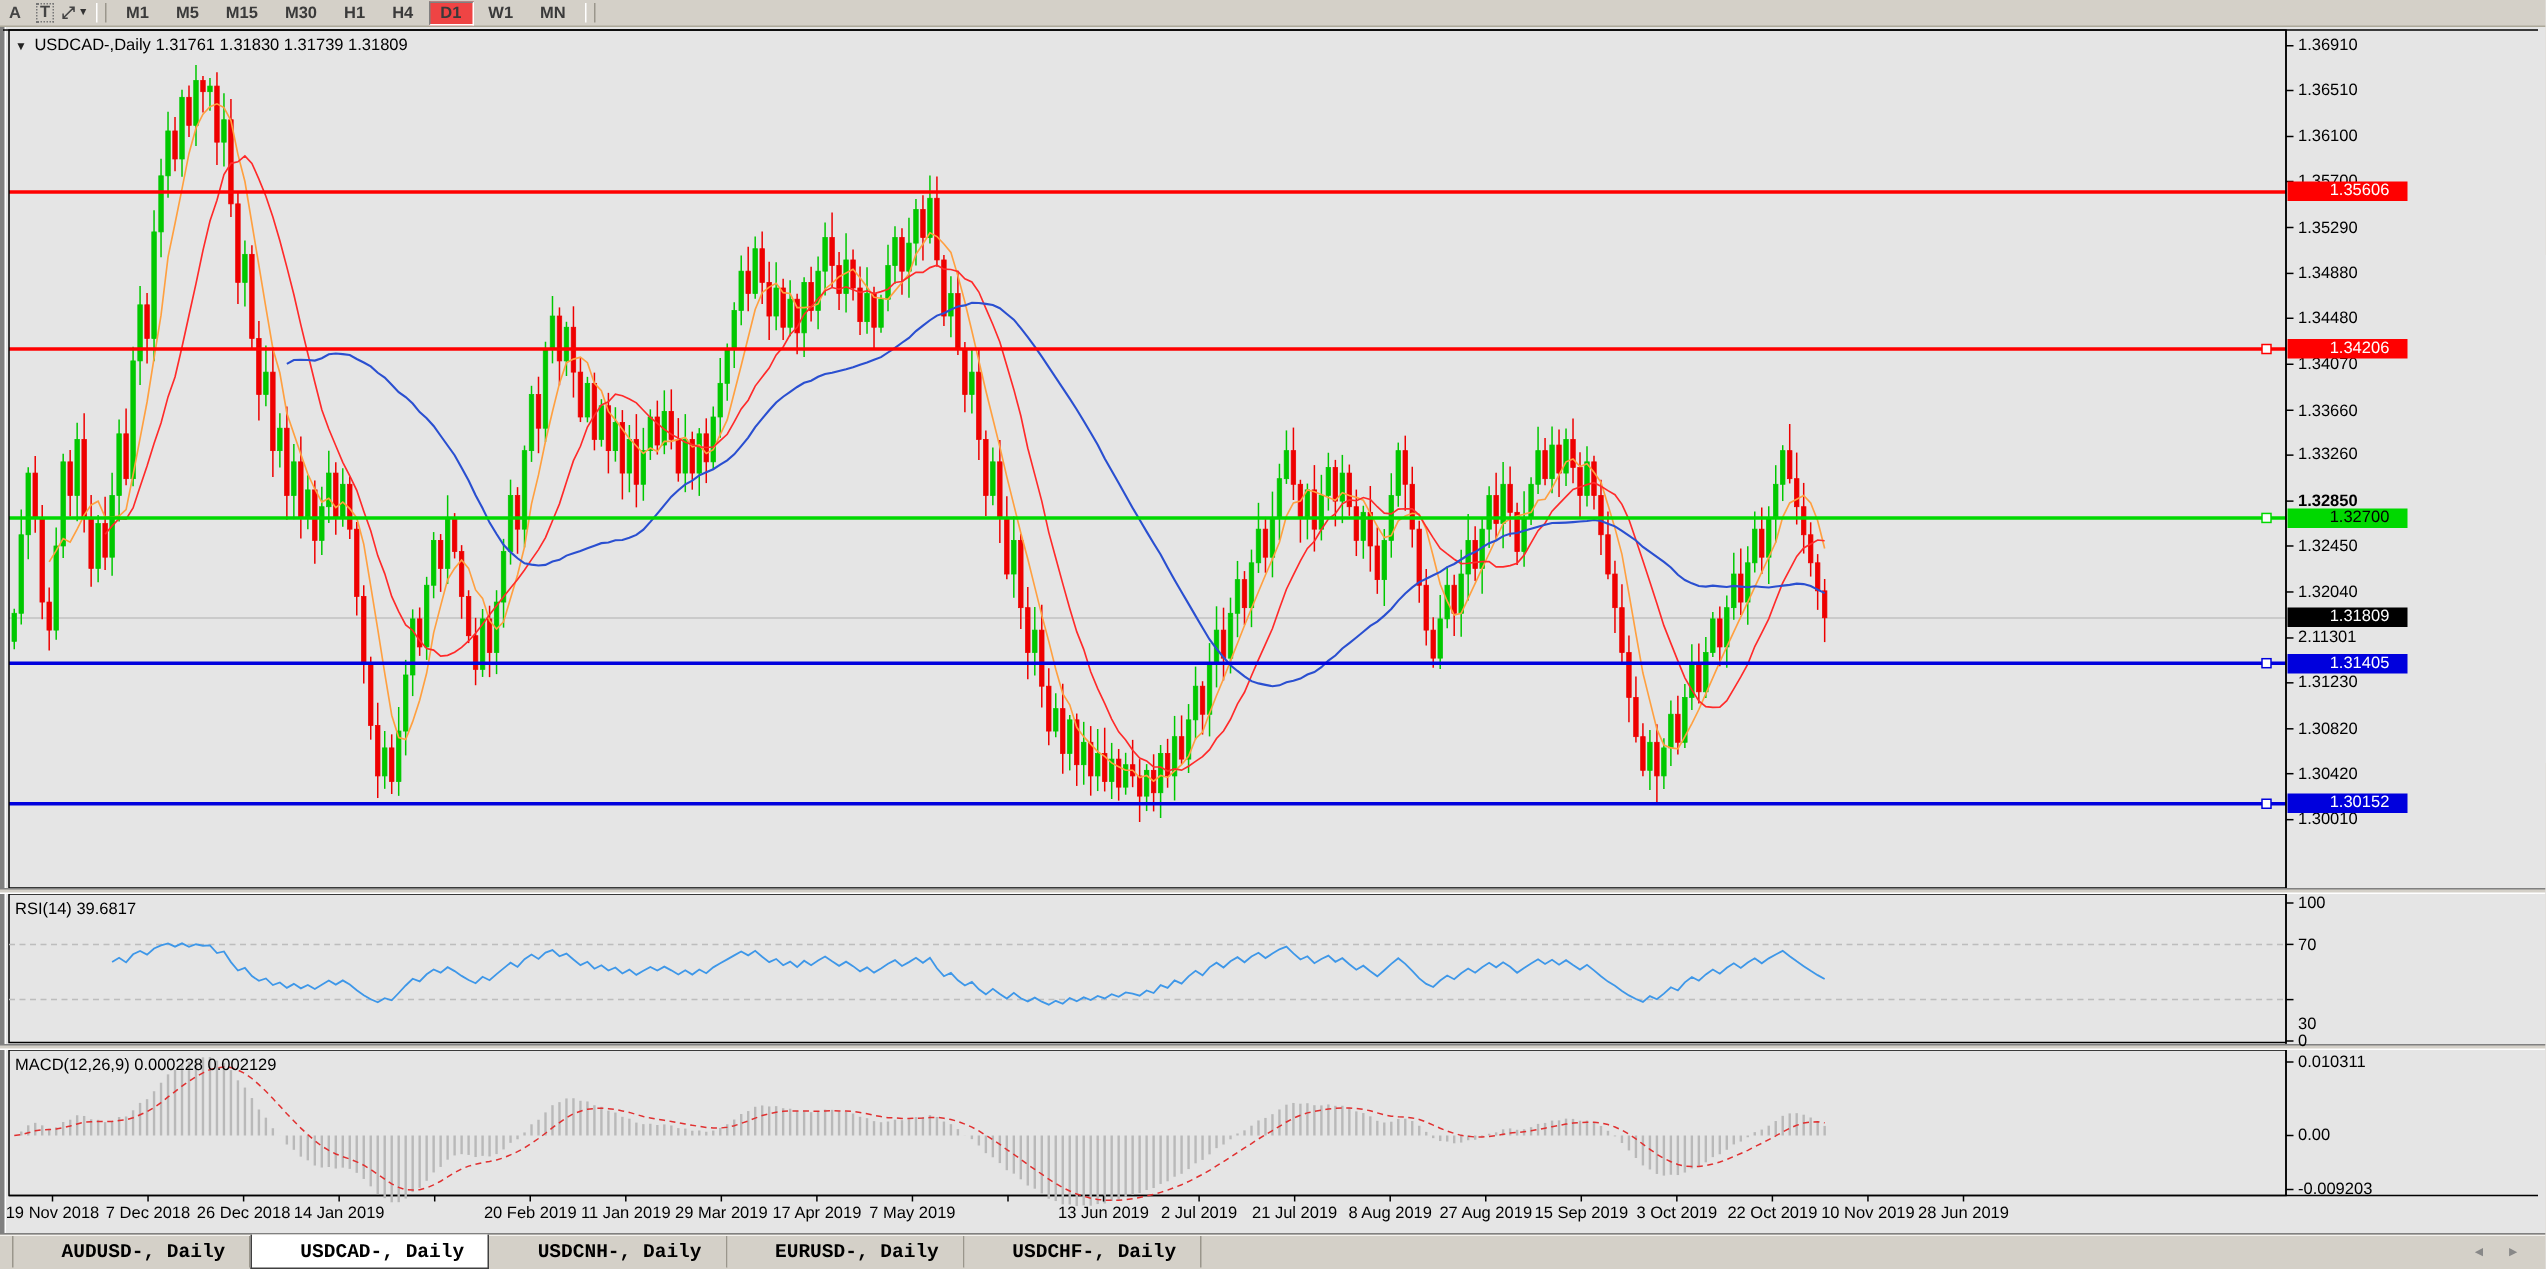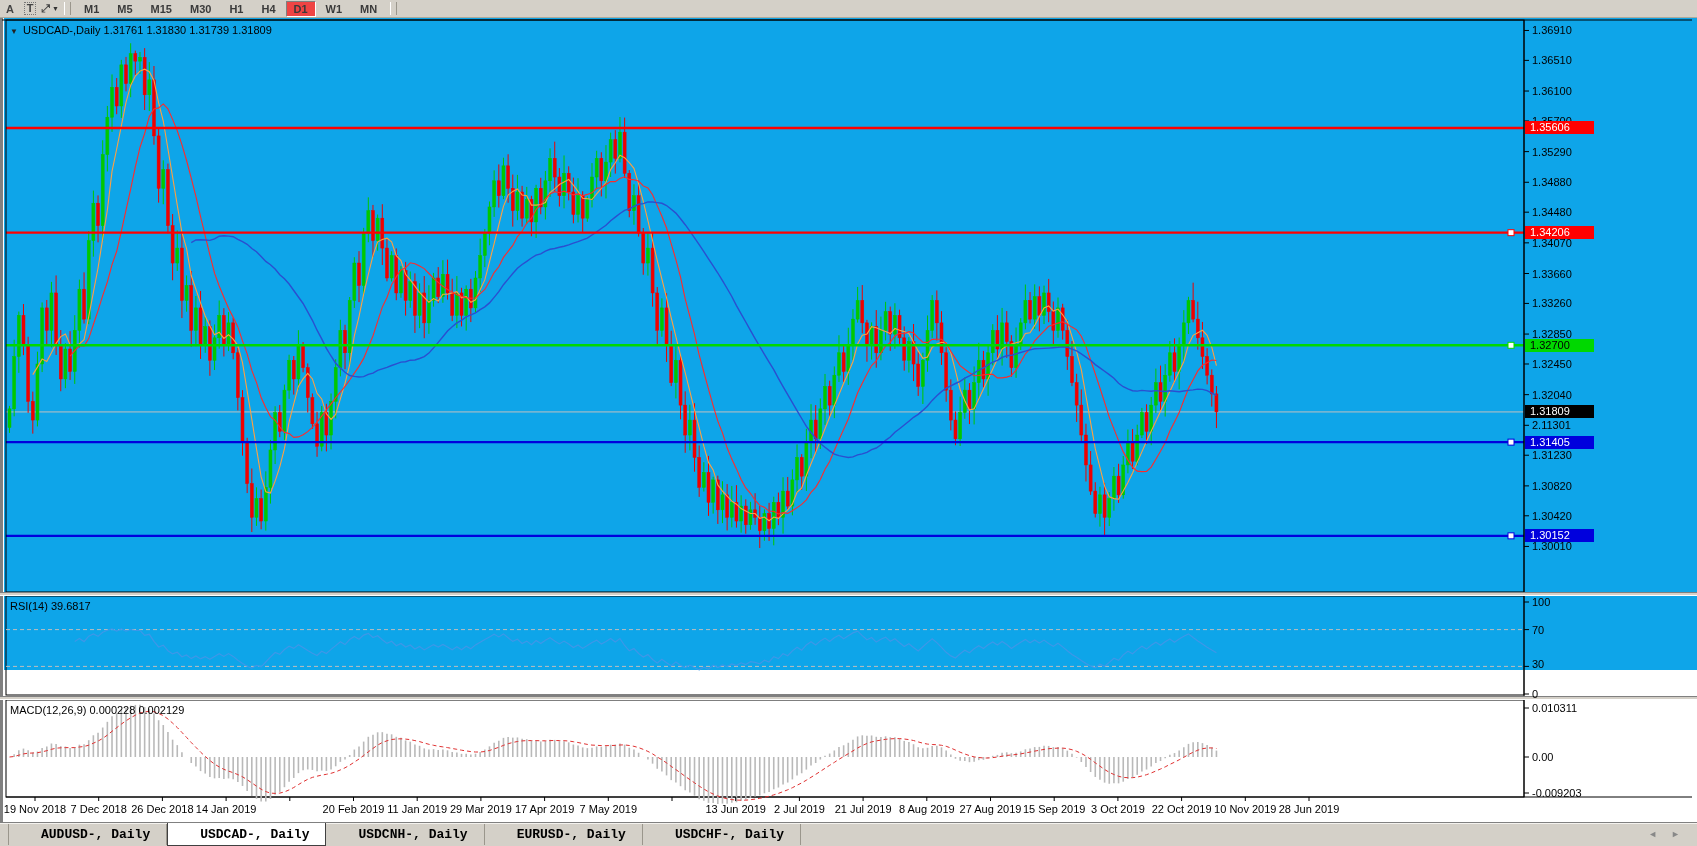--- a/index.html
+++ b/index.html
@@ -7,28 +7,28 @@
   
   #toolbar{position:absolute;left:0;top:0;width:1697px;height:17px;background:#d4d0c8;border-bottom:1px solid #aca899;display:flex;align-items:center;font-size:11px;color:#333;}
   .tool-btn{height:15px;min-width:18px;display:flex;align-items:center;justify-content:center;color:#444;margin:0 1px;cursor:default;}
   .tool-btn .tglyph{font-weight:bold;font-size:11px;}
   .tbox{border:1px dotted #777;padding:0 2px;line-height:11px;}
   .caret{font-size:7px;margin-left:2px;color:#333;}
   .sep{width:5px;height:13px;border-left:1px solid #fff;border-right:1px solid #9a968c;margin:0 4px;}
   .tf-btn{padding:1px 7px;margin:0 1px;font-size:11px;font-weight:bold;color:#3a3a3a;border:1px solid transparent;cursor:default;}
   .tf-btn.active{background:#ef4444;border-color:#808080 #ffffff #ffffff #808080;}
   
-  #chart-region{position:absolute;left:0;top:18px;width:1697px;height:652px;background:#0ea5e9;}
+  #chart-region{position:absolute;left:0;top:18px;width:1697px;height:804px;background:#e5e5e5;}
   #leftframe{position:absolute;left:0;top:0;width:3px;height:804px;background:#808080;border-right:1px solid #fff;}
   svg#plot{position:absolute;left:0;top:0;z-index:1;}
   .overlay-lbl{position:absolute;z-index:3;font-size:11px;color:#000;white-space:nowrap;}
   #chart-title{position:absolute;left:10px;top:6px;z-index:3;font-size:11px;color:#000;white-space:nowrap;}
   .collapse-arrow{font-size:8px;margin-right:5px;color:#222;}
   .axis-lbl{position:absolute;left:1532px;z-index:3;font-size:11px;color:#000;white-space:nowrap;}
-  .price-tag{position:absolute;left:1525px;z-index:4;width:64px;height:13px;line-height:13px;font-size:11px;text-align:left;padding-left:5px;}
+  .price-tag{position:absolute;left:1525px;z-index:4;width:64px;height:13px;line-height:13px;font-size:11px;text-align:center;padding-left:16px;}
   .date-lbl{position:absolute;z-index:3;width:80px;margin-left:-40px;text-align:center;font-size:11px;color:#000;white-space:nowrap;}
   .splitter{position:absolute;left:0;width:1697px;background:#d4d0c8;border-top:1px solid #808080;border-bottom:1px solid #ffffff;z-index:2;}
   
   #tabbar{position:absolute;left:0;top:822px;width:1697px;height:24px;background:#d4d0c8;border-top:1px solid #808080;box-shadow:inset 0 1px 0 #f4f2ee;display:flex;align-items:flex-start;z-index:5;}
   .tab{font-family:"Liberation Mono",monospace;font-size:13px;font-weight:bold;color:#000;padding:3px 16px 3px 32px;margin-top:1px;background:#d4d0c8;border-right:1px solid #9a968c;cursor:default;}
   .tab.first{margin-left:8px;border-left:1px solid #9a968c;}
   .tab.active{background:#ffffff;border:1px solid #404040;border-top:none;margin-top:0;padding-top:4px;}
   #tab-scroll{margin-left:auto;margin-right:10px;display:flex;align-items:center;height:22px;}
   .tsbtn{font-size:9px;color:#888;padding:0 7px;cursor:default;}
 </style>
@@ -940,37 +940,37 @@
         <div class="axis-lbl" style="top: 6.4692px;">1.36910</div>
         <div class="axis-lbl" style="top: 36.3812px;">1.36510</div>
         <div class="axis-lbl" style="top: 67.041px;">1.36100</div>
         <div class="axis-lbl" style="top: 96.953px;">1.35700</div>
         <div class="axis-lbl" style="top: 127.613px;">1.35290</div>
         <div class="axis-lbl" style="top: 158.273px;">1.34880</div>
         <div class="axis-lbl" style="top: 188.185px;">1.34480</div>
         <div class="axis-lbl" style="top: 218.844px;">1.34070</div>
         <div class="axis-lbl" style="top: 249.504px;">1.33660</div>
         <div class="axis-lbl" style="top: 279.416px;">1.33260</div>
-        <div class="axis-lbl" style="top: 310.076px;">1.32850</div>
+        <div class="axis-lbl" style="top: 310.076px; font-weight: bold;">1.32850</div>
         <div class="axis-lbl" style="top: 339.988px;">1.32450</div>
         <div class="axis-lbl" style="top: 370.648px;">1.32040</div>
         <div class="axis-lbl" style="top: 401.308px;">2.11301</div>
         <div class="axis-lbl" style="top: 431.22px;">1.31230</div>
         <div class="axis-lbl" style="top: 461.879px;">1.30820</div>
         <div class="axis-lbl" style="top: 491.791px;">1.30420</div>
         <div class="axis-lbl" style="top: 522.451px;">1.30010</div>
         <div class="price-tag" style="top: 103.482px; background: rgb(255, 0, 0); color: rgb(255, 255, 255);">1.35606</div>
         <div class="price-tag" style="top: 208.174px; background: rgb(255, 0, 0); color: rgb(255, 255, 255);">1.34206</div>
         <div class="price-tag" style="top: 320.793px; background: rgb(0, 216, 0); color: rgb(0, 0, 0);">1.32700</div>
         <div class="price-tag" style="top: 417.633px; background: rgb(0, 0, 221); color: rgb(255, 255, 255);">1.31405</div>
         <div class="price-tag" style="top: 511.332px; background: rgb(0, 0, 221); color: rgb(255, 255, 255);">1.30152</div>
         <div class="price-tag" style="top: 387.422px; background: rgb(0, 0, 0); color: rgb(255, 255, 255);">1.31809</div>
         <div class="axis-lbl" style="top: 578px;">100</div>
         <div class="axis-lbl" style="top: 605.6px;">70</div>
-        <div class="axis-lbl" style="top: 640px;">30</div>
+        <div class="axis-lbl" style="top: 659px;">30</div>
         <div class="axis-lbl" style="top: 670px;">0</div>
         <div class="axis-lbl" style="top: 684.002px;">0.010311</div>
         <div class="axis-lbl" style="top: 733px;">0.00</div>
         <div class="axis-lbl" style="top: 769px;">-0.009203</div>
         <div class="date-lbl" style="left: 35px; top: 785px;">19 Nov 2018</div>
         <div class="date-lbl" style="left: 98.7px; top: 785px;">7 Dec 2018</div>
         <div class="date-lbl" style="left: 162.4px; top: 785px;">26 Dec 2018</div>
         <div class="date-lbl" style="left: 226.1px; top: 785px;">14 Jan 2019</div>
         <div class="date-lbl" style="left: 289.8px; top: 822px;">1 Feb 2019</div>
         <div class="date-lbl" style="left: 353.5px; top: 785px;">20 Feb 2019</div>

